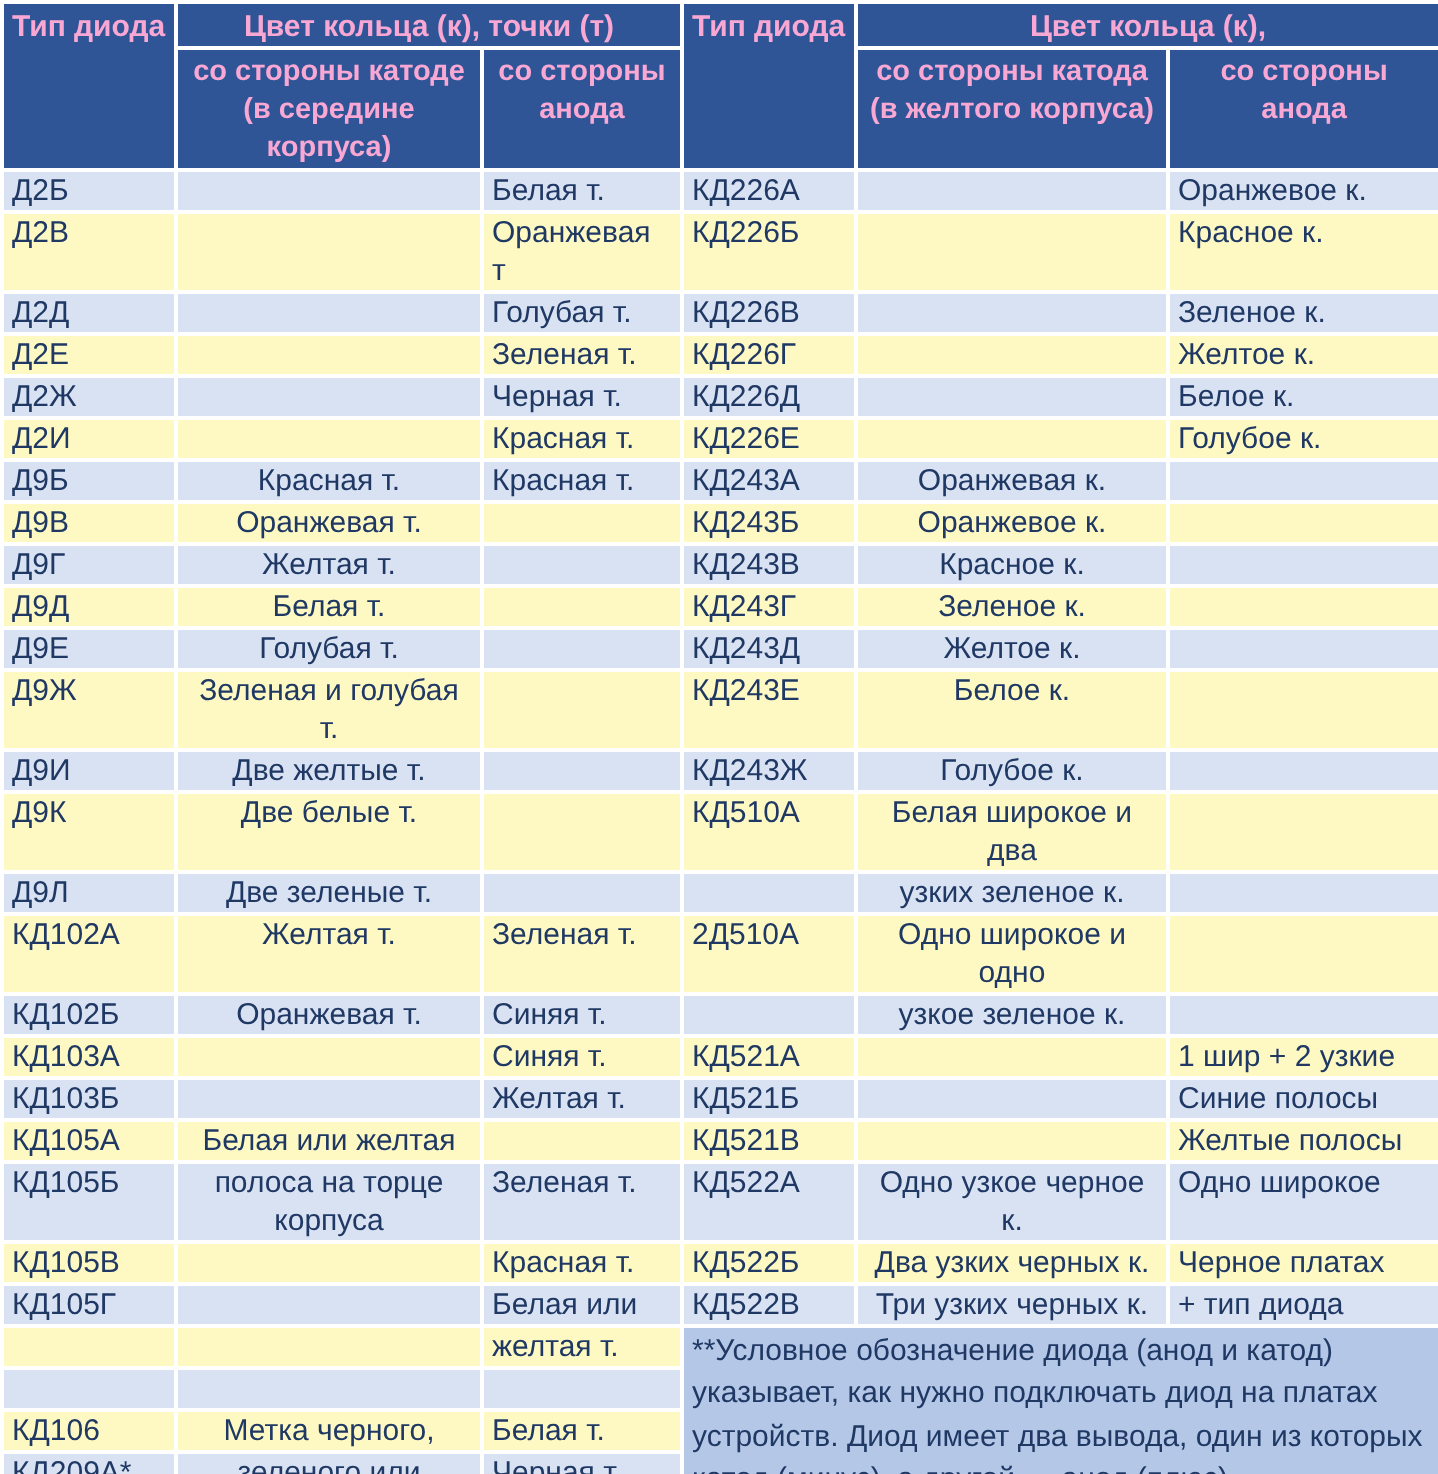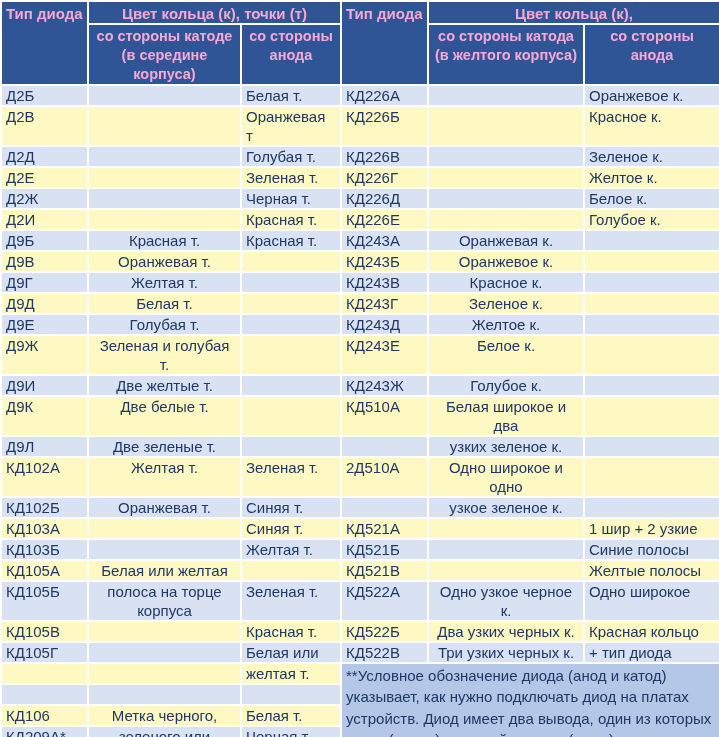--- a/index.html
+++ b/index.html
@@ -222,21 +222,21 @@
           <td class="c4">КД522А</td>
           <td class="c5">Одно узкое черное к.</td>
           <td class="c6">Одно широкое</td>
         </tr>
         <tr class="medium">
           <td class="c1">КД105В</td>
           <td class="c2"></td>
           <td class="c3">Красная т.</td>
           <td class="c4">КД522Б</td>
           <td class="c5">Два узких черных к.</td>
-          <td class="c6">Красная кольцо</td>
+          <td class="c6">Черное платах</td>
         </tr>
         <tr class="light">
           <td class="c1">КД105Г</td>
           <td class="c2"></td>
           <td class="c3">Белая или</td>
           <td class="c4">КД522В</td>
           <td class="c5">Три узких черных к.</td>
           <td class="c6">+ тип диода</td>
         </tr>
         <tr class="medium">

